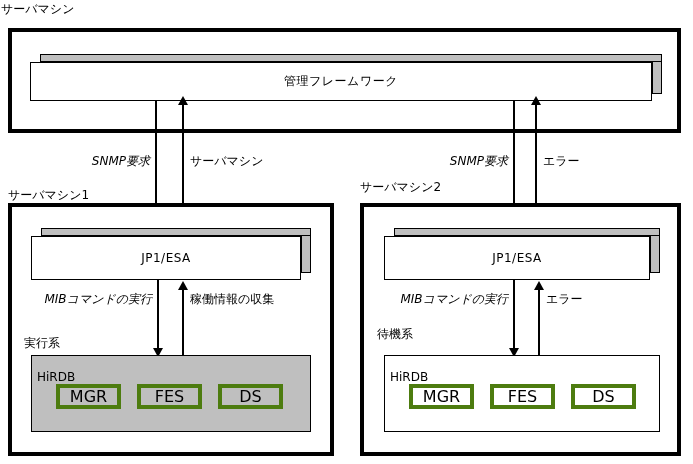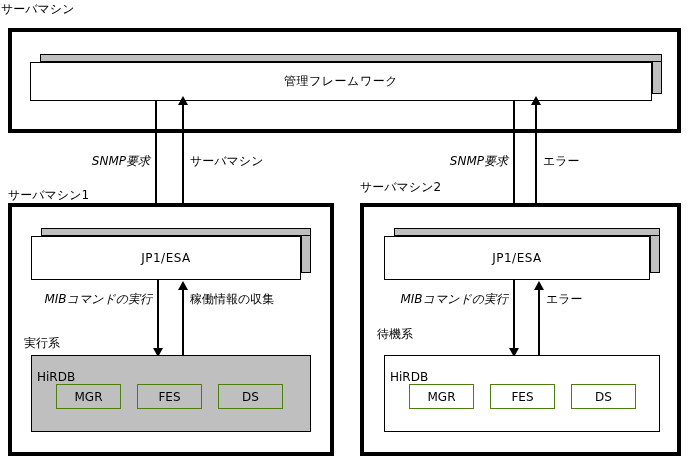--- a/index.html
+++ b/index.html
@@ -18,22 +18,22 @@
                box-sizing:border-box;display:flex;align-items:center;justify-content:center;}
   .slab .topface{position:absolute;top:0;left:0;background:#bfbfbf;}
   .slab .sideface{position:absolute;background:#bfbfbf;}
   .slab .lbl{font-size:12px;letter-spacing:.5px;white-space:nowrap;}
 
   
   .hirdb{position:absolute;border:1px solid #000;box-sizing:border-box;}
   .hirdb.filled{background:#bfbfbf;}
   .hirdb.plain{background:#fff;}
   .hirdb-title{position:absolute;left:5px;top:3px;font-size:12px;white-space:nowrap;margin-top:11px;}
-  .comp{position:absolute;border:1px solid #4d7c0f;box-sizing:border-box;
-        display:flex;align-items:center;justify-content:center;font-size:12px;}
+  .comp{position:absolute;border:4px solid #4d7c0f;box-sizing:border-box;
+        display:flex;align-items:center;justify-content:center;font-size:16px;}
   .comp.filled{background:#bfbfbf;}
   .comp.plain{background:#fff;}
 
   
   .vline{position:absolute;width:2px;background:#000;}
   .ahead{position:absolute;width:0;height:0;border-left:5px solid transparent;
          border-right:5px solid transparent;}
   .ahead.up{border-bottom:9px solid #000;}
   .ahead.down{border-top:9px solid #000;}
 

